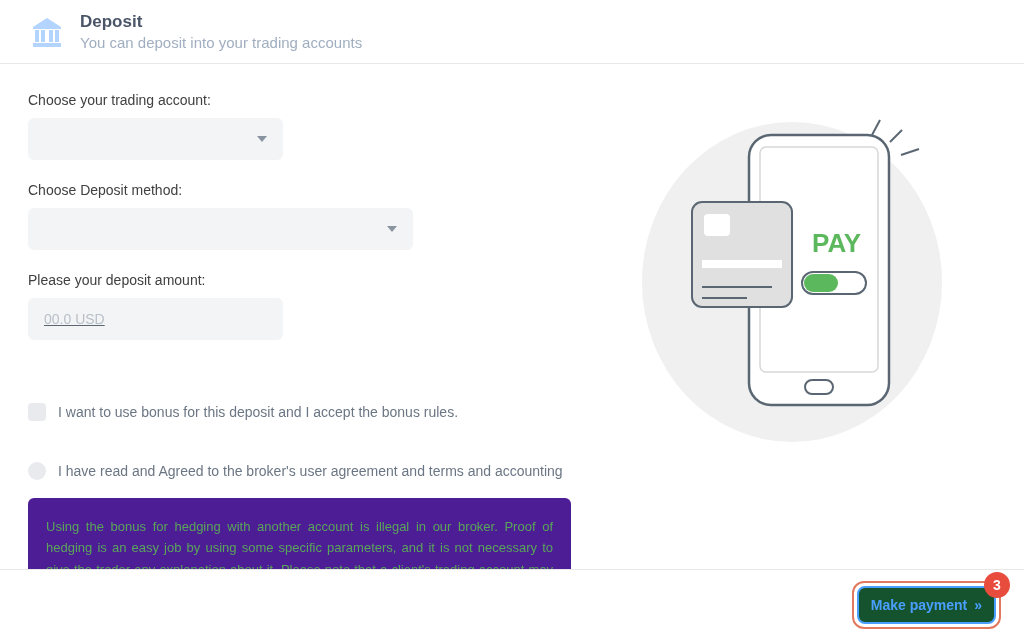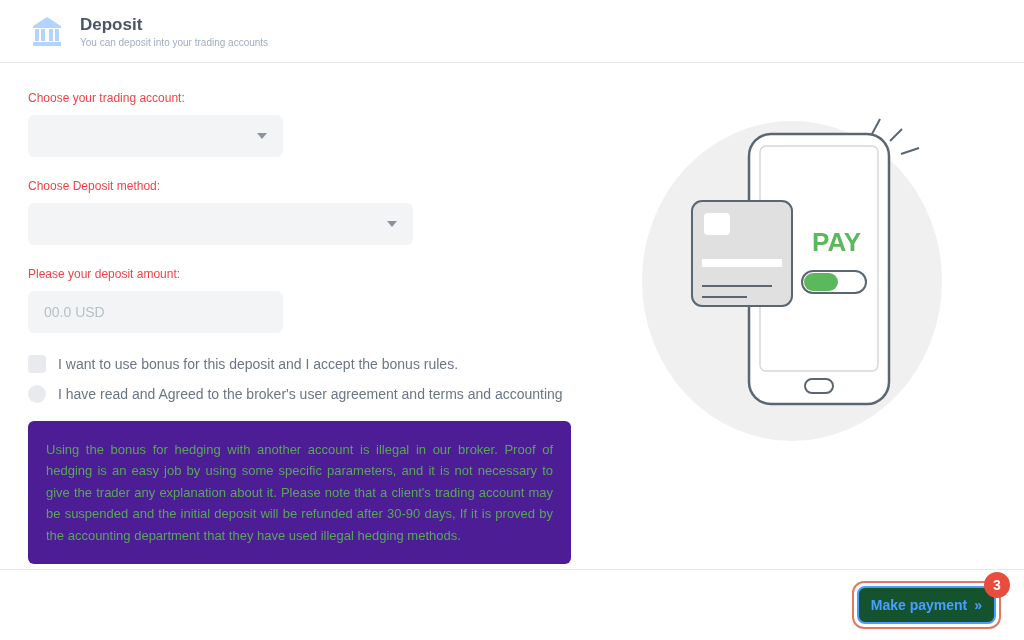--- a/index.html
+++ b/index.html
@@ -1,37 +1,37 @@
 <!DOCTYPE html>
 <html><head>
   <meta charset="utf-8">
   <style>
     * { box-sizing: border-box; margin: 0; padding: 0; }
     body { font-family: -apple-system, BlinkMacSystemFont, 'Segoe UI', Arial, sans-serif; background: #fff; width: 1024px; height: 640px; overflow: hidden; }
     
     .header { display: flex; align-items: center; padding: 12px 28px; border-bottom: 1px solid #e8e8e8; }
     .header-icon { width: 38px; height: 38px; margin-right: 14px; display: flex; align-items: center; justify-content: center; }
     .header-text h1 { font-size: 17px; font-weight: 600; color: #4a5568; }
-    .header-text p { font-size: 10px; color: #a0aec0; margin-top: 2px; }
+    .header-text p { font-size: 15px; color: #a0aec0; margin-top: 2px; }
     
     .content { display: flex; padding: 28px; }
     .left-col { width: 560px; }
     .right-col { flex: 1; display: flex; align-items: flex-start; justify-content: center; padding-top: 10px; }
     
-    .field-label { font-size: 12px; color: #ef4444; margin-bottom: 10px; display: block; }
+    .field-label { font-size: 14px; color: #404040; margin-bottom: 10px; display: block; }
     
     .select-box { background: #f3f4f6; border-radius: 6px; height: 42px; display: flex; align-items: center; justify-content: space-between; padding: 0 16px; margin-bottom: 22px; cursor: pointer; }
     .select-box.w255 { width: 255px; }
     .select-box.w385 { width: 385px; }
     .chev { width: 0; height: 0; border-left: 5px solid transparent; border-right: 5px solid transparent; border-top: 6px solid #8a94a0; }
     
-    .text-input { background: #f3f4f6; border: none; border-radius: 6px; height: 42px; width: 255px; padding: 0 16px; font-size: 14px; color: #5a6772; margin-bottom: 22px; }
+    .text-input { background: #f3f4f6; border: none; border-radius: 6px; height: 42px; width: 255px; padding: 0 16px; font-size: 14px; color: #5a6772; margin-bottom: 22px; text-decoration: underline; }
     .text-input::placeholder { color: #b8bfc7; }
     
-    .checkbox-row { display: flex; align-items: center; margin-bottom: 12px; }
+    .checkbox-row { display: flex; align-items: center; margin-bottom: 12px; margin-top: 41px; }
     .checkbox-box { width: 18px; height: 18px; background: #e8eaed; border-radius: 4px; margin-right: 12px; flex-shrink: 0; cursor: pointer; }
     .checkbox-row.rounded .checkbox-box { border-radius: 50%; }
     .checkbox-label { font-size: 14px; color: #6b7684; }
     
     .notice-box { background: #4c1d95; border-radius: 6px; padding: 18px; margin-top: 18px; width: 543px; }
     .notice-box p { font-size: 13px; color: #5aa55a; line-height: 1.65; text-align: justify; }
     
     .footer { position: absolute; bottom: 0; left: 0; right: 0; border-top: 1px solid #e8e8e8; padding: 16px 28px; display: flex; justify-content: flex-end; background: #fff; }
     .pay-btn-wrap { position: relative; }
     .pay-btn { border: 2px solid #4a9eff; background: #14532d; color: #4a9eff; font-size: 14px; font-weight: 600; padding: 9px 12px; border-radius: 8px; cursor: pointer; display: flex; align-items: center; }

